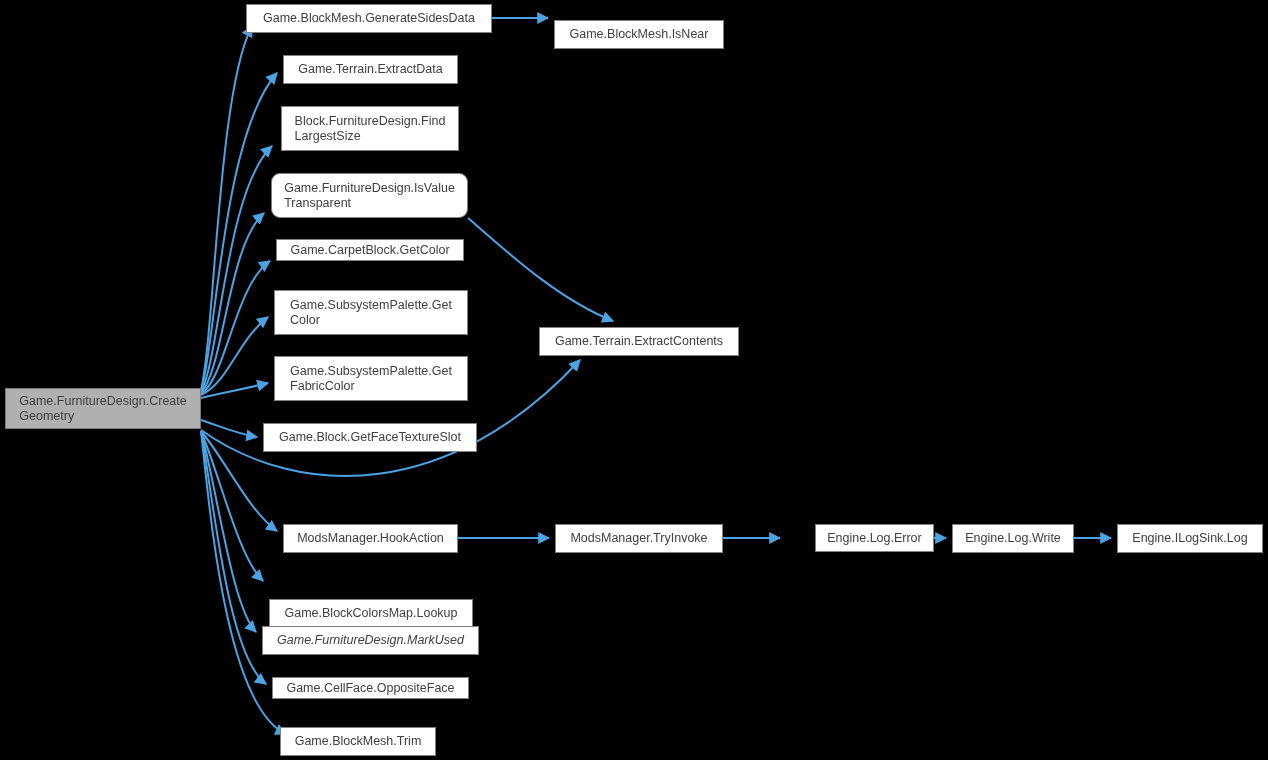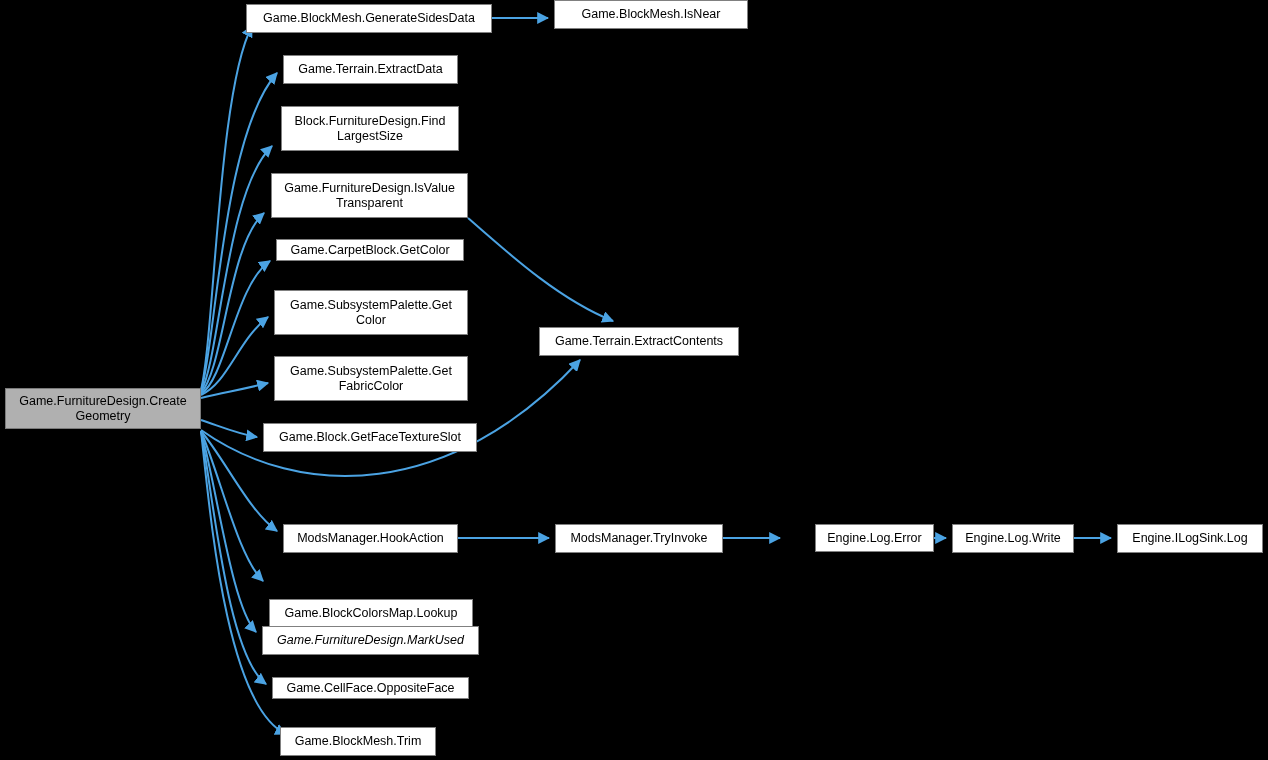--- a/index.html
+++ b/index.html
@@ -20,24 +20,23 @@
     left: 0;
     top: 0;
     width: 1268px;
     height: 760px;
   }
   .node {
     position: absolute;
     box-sizing: border-box;
     background: #ffffff;
     border: 1px solid #808080;
-    color: #000000;
+    color: #404040;
     font-size: 12.5px;
     line-height: 14.5px;
-    text-align: center;
     display: flex;
     align-items: center;
     justify-content: center;
     padding: 0 4px;
     white-space: pre-line;
     letter-spacing: 0px;
   }
   .node.root {
     background: #b0b0b0;
     border: 1px solid #7a7a7a;
@@ -73,25 +72,25 @@
         <path d="M 458 538 L 549 538" fill="none" stroke="#4ba3e3" stroke-width="2" marker-end="url(#arrow)"></path>
         <path d="M 723 538 L 780 538" fill="none" stroke="#4ba3e3" stroke-width="2" marker-end="url(#arrow)"></path>
         <path d="M 905 538 L 946 538" fill="none" stroke="#4ba3e3" stroke-width="2" marker-end="url(#arrow)"></path>
         <path d="M 1074 538 L 1111 538" fill="none" stroke="#4ba3e3" stroke-width="2" marker-end="url(#arrow)"></path>
       </g>
   </svg>
   <div id="node-layer">
       <div class="node root" style="left: 5px; top: 388px; width: 196px; height: 41px;">Game.FurnitureDesign.Create
 Geometry</div>
       <div class="node" style="left: 246px; top: 4px; width: 246px; height: 29px;">Game.BlockMesh.GenerateSidesData</div>
-      <div class="node" style="left: 554px; top: 0; width: 194px; height: 29px;">Game.BlockMesh.IsNear</div>
+      <div class="node" style="left: 554px; top: 20px; width: 170px; height: 29px;">Game.BlockMesh.IsNear</div>
       <div class="node" style="left: 283px; top: 55px; width: 175px; height: 29px;">Game.Terrain.ExtractData</div>
       <div class="node" style="left: 281px; top: 106px; width: 178px; height: 45px;">Block.FurnitureDesign.Find
 LargestSize</div>
-      <div class="node" style="left: 271px; top: 173px; width: 197px; height: 45px;">Game.FurnitureDesign.IsValue
+      <div class="node" style="left: 271px; top: 173px; width: 197px; height: 45px; border-radius: 9px;">Game.FurnitureDesign.IsValue
 Transparent</div>
       <div class="node" style="left: 276px; top: 239px; width: 188px; height: 22px;">Game.CarpetBlock.GetColor</div>
       <div class="node" style="left: 274px; top: 290px; width: 194px; height: 45px;">Game.SubsystemPalette.Get
 Color</div>
       <div class="node" style="left: 274px; top: 356px; width: 194px; height: 45px;">Game.SubsystemPalette.Get
 FabricColor</div>
       <div class="node" style="left: 263px; top: 423px; width: 214px; height: 29px;">Game.Block.GetFaceTextureSlot</div>
       <div class="node" style="left: 539px; top: 327px; width: 200px; height: 29px;">Game.Terrain.ExtractContents</div>
       <div class="node" style="left: 283px; top: 524px; width: 175px; height: 29px;">ModsManager.HookAction</div>
       <div class="node" style="left: 555px; top: 524px; width: 168px; height: 29px;">ModsManager.TryInvoke</div>

